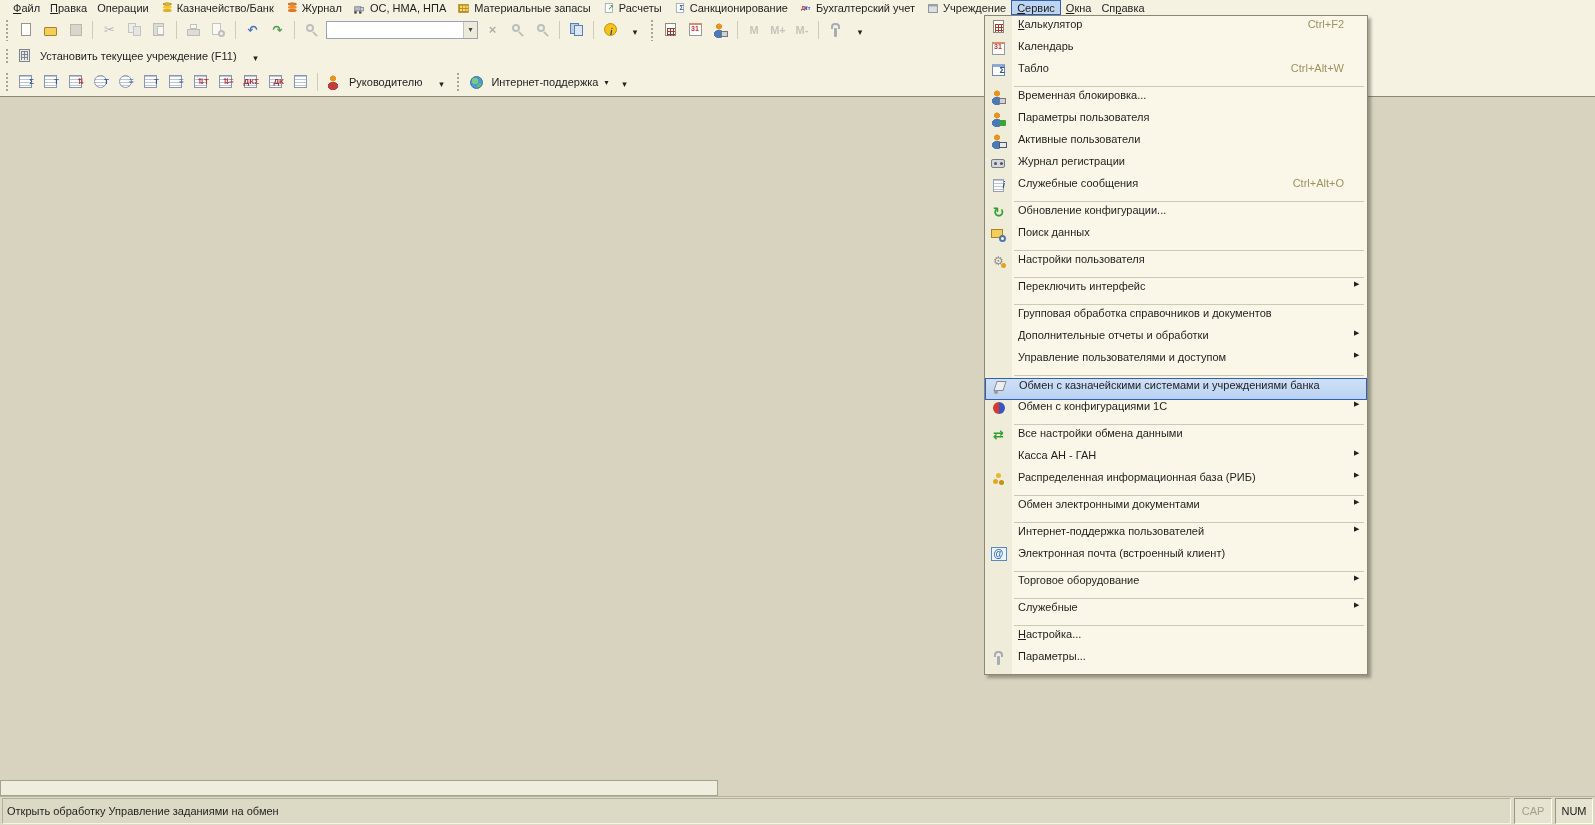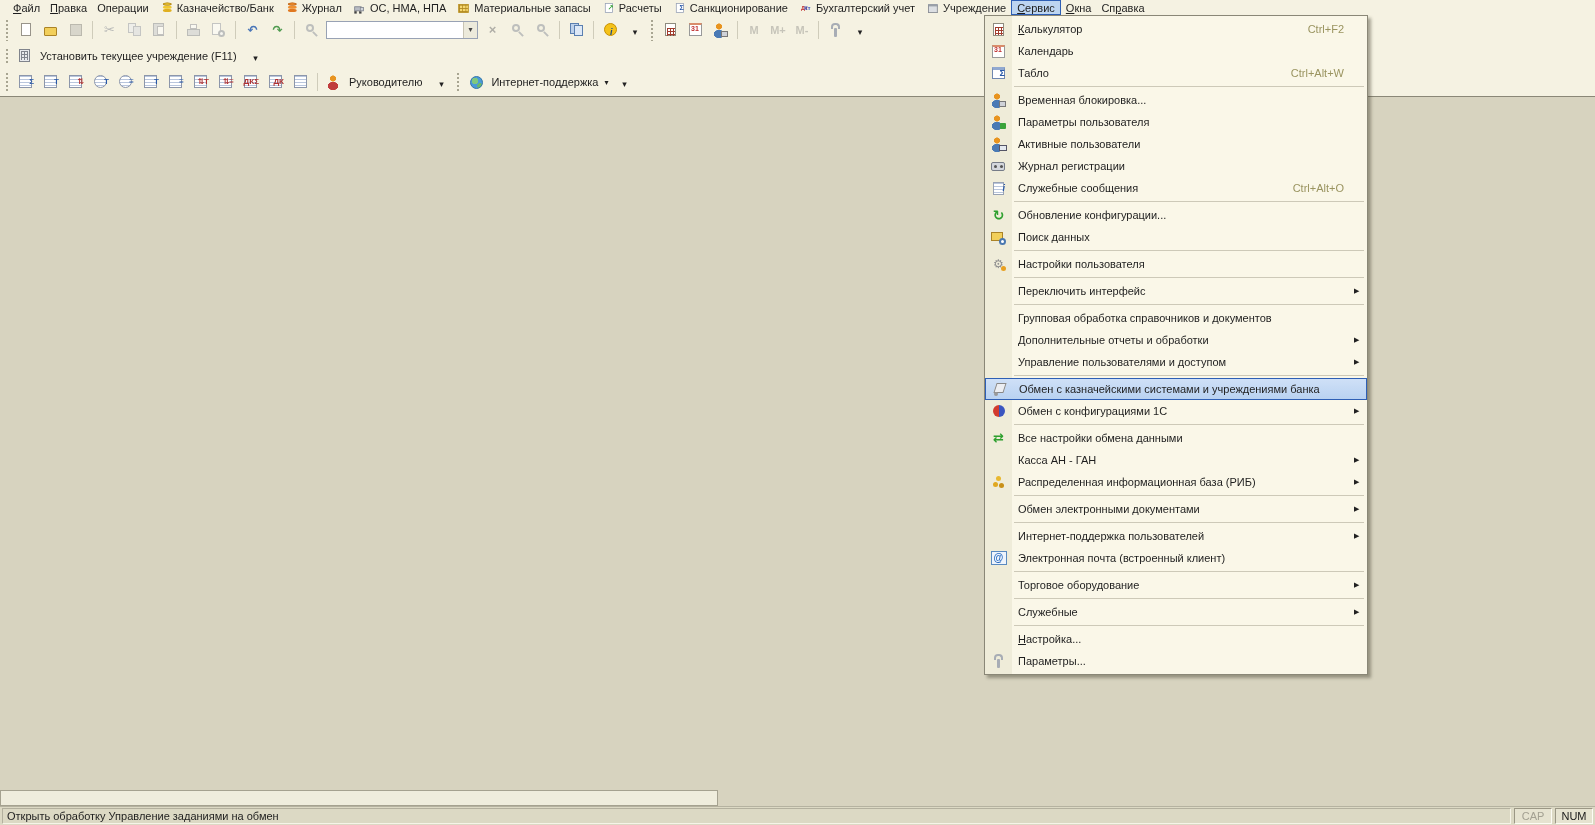--- a/index.html
+++ b/index.html
@@ -30,30 +30,30 @@
   .tsep{width:1px;height:18px;background:#cfccba;margin:0 4px;flex:none}
   .grip{width:7px;align-self:stretch;margin:3px 2px;flex:none;background-image:radial-gradient(circle at 2px 2px,#a8a591 1.2px,transparent 1.5px);background-size:5px 4px;background-position:1px 1px}
   .combo{width:152px;height:18px;background:#fff;border:1px solid #98a2b4;display:inline-flex;align-items:center;margin:0 2px;flex:none}
   .combo-input{flex:1;min-width:0;border:0;outline:0;background:transparent;font:inherit;padding:0 3px}
   .combo-arrow{width:14px;height:100%;display:flex;align-items:center;justify-content:center;font-size:8px;color:#444;background:#eceadb;border-left:1px solid #c8c4b4}
 
   
   .workspace{flex:1;background:var(--workspace-bg);border-top:1px solid var(--dark-border)}
   .bottom-strip{height:16px;background:var(--workspace-bg);flex:none;display:flex}
   .msg-box{width:718px;height:100%;background:var(--panel-light);border:1px solid #a5a290}
-  .statusbar{height:19px;background:var(--status-bg);border-top:1px solid #b5b2a0;display:flex;align-items:stretch;flex:none;padding:1px 2px}
+  .statusbar{height:29px;background:var(--status-bg);border-top:1px solid #b5b2a0;display:flex;align-items:stretch;flex:none;padding:1px 2px}
   .status-hint{flex:1;display:flex;align-items:center;padding-left:4px;border:1px solid;border-color:#b3b09e #f6f4e8 #f6f4e8 #b3b09e;background:var(--status-bg)}
   .kbd-ind{width:38px;margin-left:3px;display:flex;align-items:center;justify-content:center;border:1px solid;border-color:#9b9785 #fdfcf5 #fdfcf5 #9b9785;background:#e6e3d0;color:#1a1a1a}
   .kbd-ind.dim{color:var(--disabled-text)}
 
   
   .menu{position:absolute;left:984px;top:15px;width:384px;padding:2px 0;z-index:10;
     background:linear-gradient(90deg,var(--menu-gutter) 0 27px,var(--menu-bg) 27px);
     border:1px solid var(--dark-border);box-shadow:3px 3px 3px rgba(70,68,52,.45)}
-  .menu-item{height:22px;display:flex;align-items:center;cursor:default}
+  .menu-item{height:22px;display:flex;cursor:default}
   .menu-item.selected{border:1px solid var(--highlight-border);background:linear-gradient(180deg,var(--highlight-fill),#b9d2f1)}
   .mi-icon{width:27px;flex:none;display:flex;justify-content:center}
   .mi-label{flex:1;padding-left:6px;white-space:nowrap;overflow:hidden}
   .mi-shortcut{color:var(--shortcut-text);margin-right:10px;white-space:nowrap}
   .mi-arrow{width:13px;flex:none;font-size:7px;color:#222}
   .menu-sep{height:1px;background:var(--separator);margin:2px 3px 2px 29px}
 
   
   .ic{position:relative;width:17px;height:16px;flex:none;display:inline-flex;align-items:center;justify-content:center;font-size:12px;line-height:16px}
   .ic::before,.ic::after{content:"";position:absolute;box-sizing:border-box}

